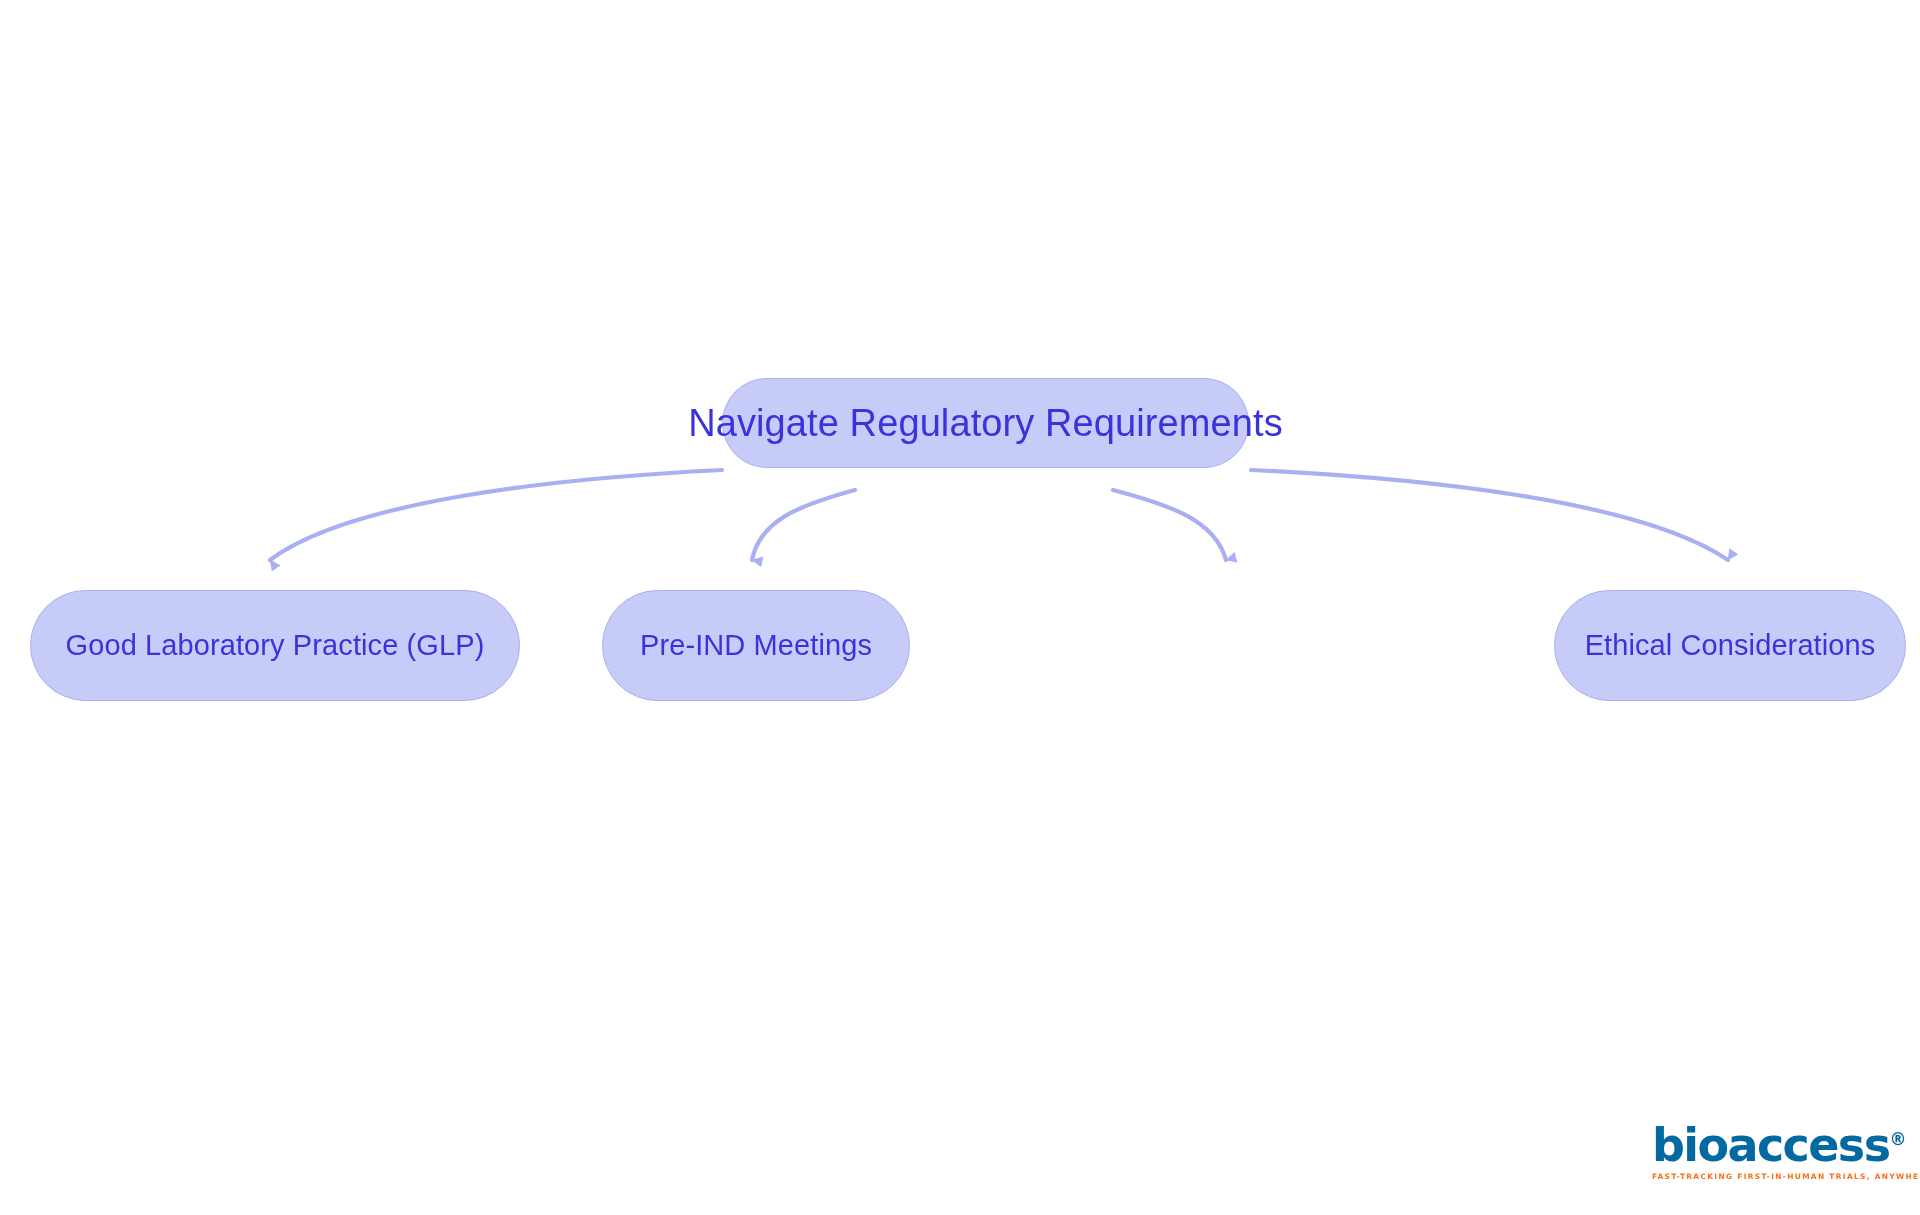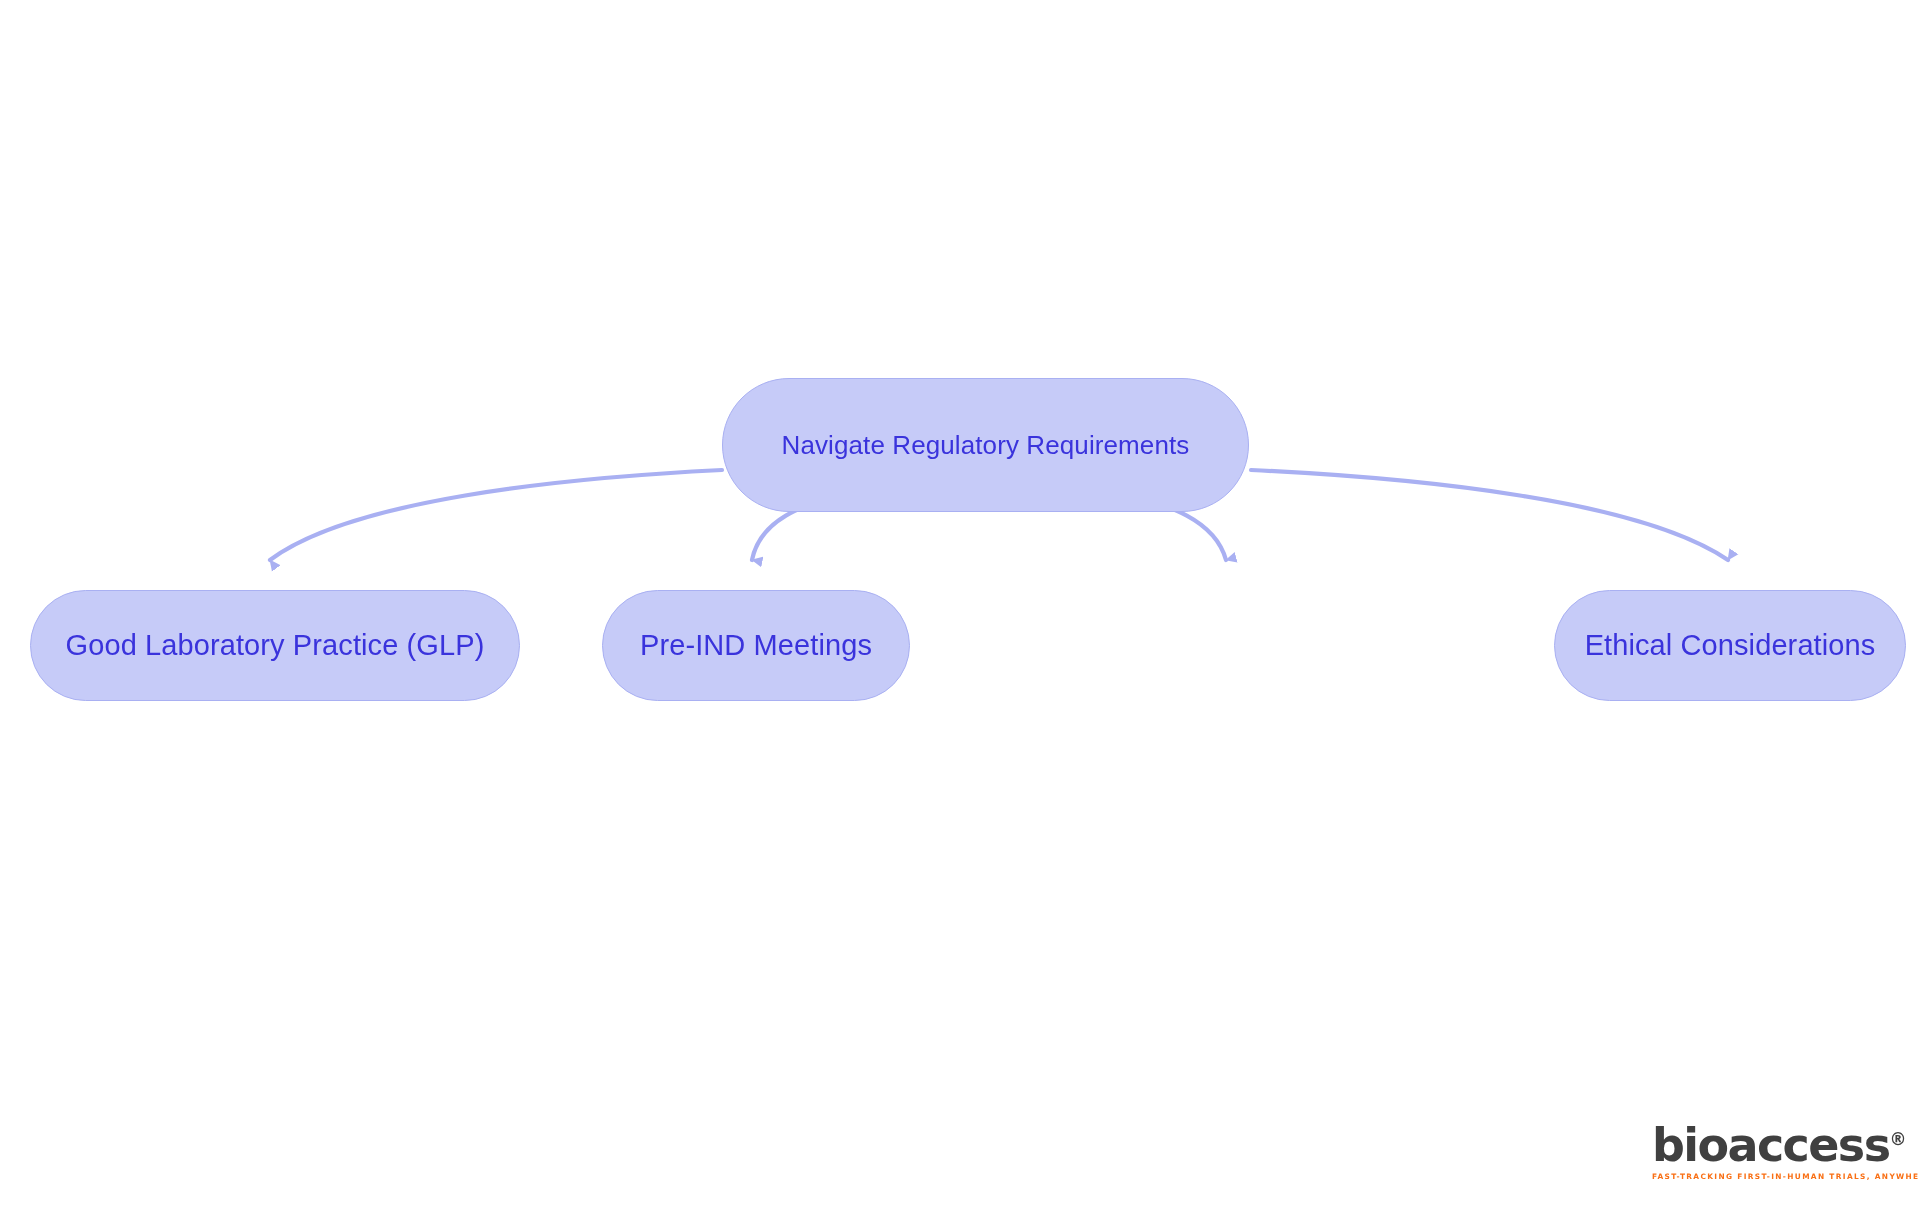--- a/index.html
+++ b/index.html
@@ -49,22 +49,22 @@
     font-weight: 400;
     letter-spacing: 0.1px;
     white-space: nowrap;
     user-select: none;
   }
 
   .node.root {
     left: 722px;
     top: 378px;
     width: 527px;
-    height: 134px;
-    font-size: 26px;
+    height: 90px;
+    font-size: 38px;
   }
 
   .node.leaf {
     top: 590px;
     height: 111px;
     font-size: 29px;
   }
 
   .node.leaf-1 { left: 30px;   width: 490px; }
   .node.leaf-2 { left: 602px;  width: 308px; align-items: center; }
@@ -78,21 +78,21 @@
     top: 1122px;
     width: 244px;
     text-align: left;
     user-select: none;
   }
   #brand .wordmark {
     font-family: "DejaVu Sans", sans-serif;
     font-weight: bold;
     font-size: 46px;
     line-height: 1;
-    color: #404040;
+    color: #0369a1;
     letter-spacing: -1.6px;
     position: relative;
     display: inline-block;
   }
   #brand .reg {
     font-size: 17px;
     vertical-align: super;
     letter-spacing: 0;
     font-weight: bold;
   }

